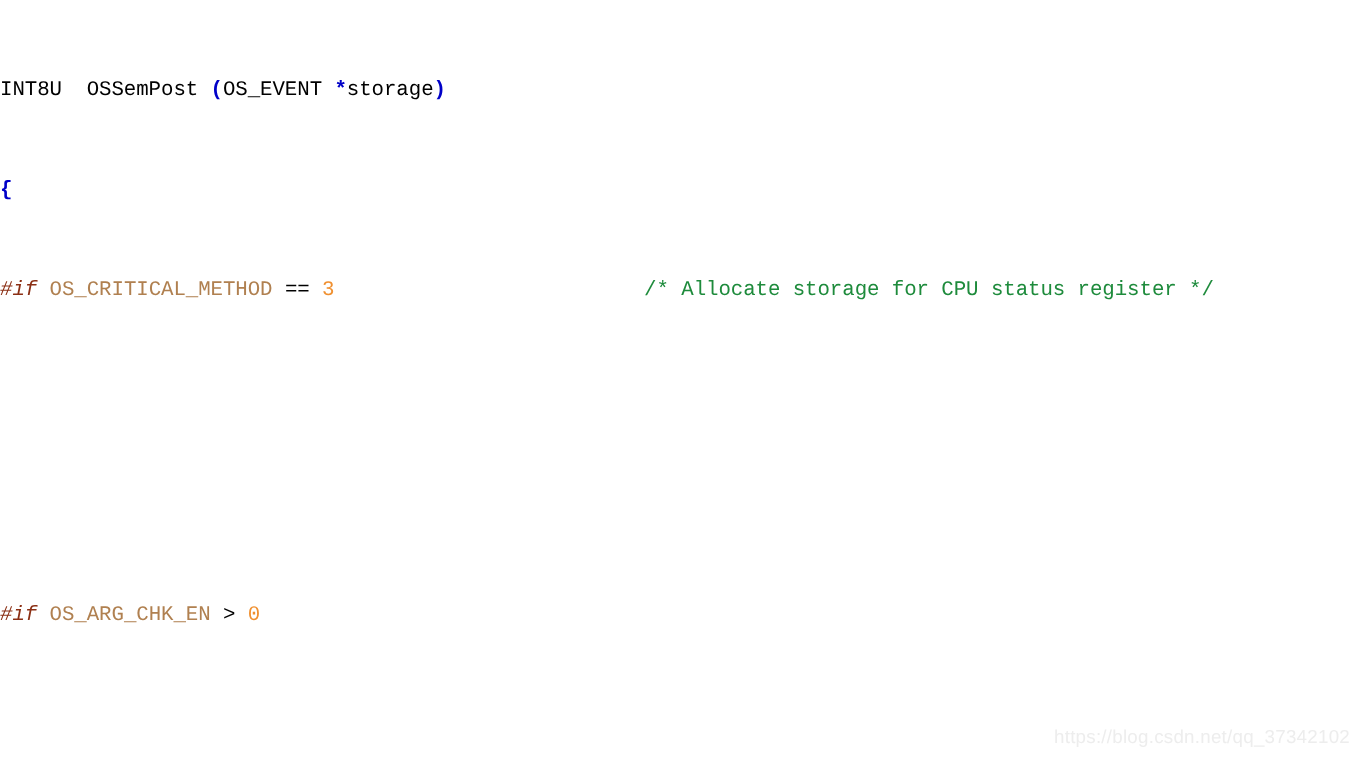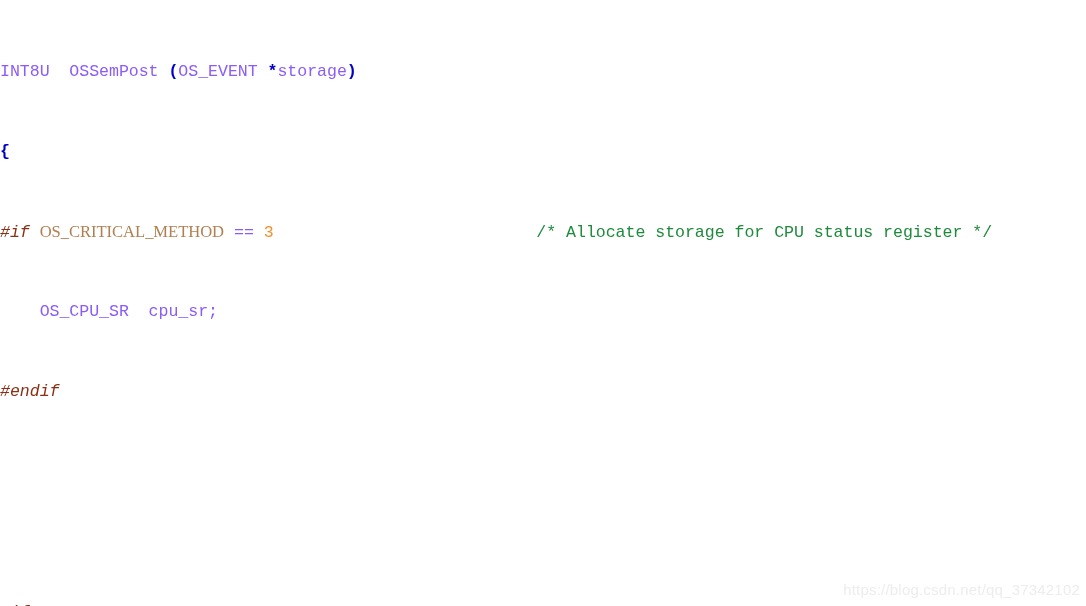--- a/index.html
+++ b/index.html
@@ -27,24 +27,24 @@
     letter-spacing: -0.05px;
     white-space: pre;
     color: #2b2b2b;
   }
   .ln {
     height: 20px;
     white-space: pre;
   }   
   .op   { color: #0000c8; font-weight: bold; }   
   .pp   { color: #8b2f14; font-style: italic; }                      
-  .mac  { color: #b08050; font-family: Liberation Serif, serif; }                      
-  .id   { color: #8b5cf6; }                      
+  .mac  { color: #b08050; }                      
+  .id   { color: #000000; }                      
   .num  { color: #f09030; }                      
-  .cmt  { color: #1e8b3c; margin-left: 15px; }                      
+  .cmt  { color: #1e8b3c; }                      
 
   #watermark {
     position: absolute;
     right: 6px;
     bottom: 8px;
     font-family: "Liberation Sans", "DejaVu Sans", sans-serif;
     font-size: 15px;
     color: #ededed;
     letter-spacing: 0.2px;
     white-space: pre;
@@ -57,23 +57,21 @@
 <div id="screen">
 
   <div id="code">
 
     <div class="ln"><span class="id">INT8U  OSSemPost </span><span class="op">(</span><span class="id">OS_EVENT </span><span class="op">*</span><span class="id">storage</span><span class="op">)</span></div>
 
     <div class="ln"><span class="op">{</span></div>
 
     <div class="ln"><span class="pp">#if</span> <span class="mac">OS_CRITICAL_METHOD</span> <span class="id">== </span><span class="num">3</span><span class="id">                         </span><span class="cmt">/* Allocate storage for CPU status register */</span></div>
 
-    <div class="ln"><span class="id">    OS_CPU_SR  cpu_sr;</span></div>
 
-    <div class="ln"><span class="pp">#endif</span></div>
 
     <div class="ln"> </div>
     <div class="ln"> </div>
 
     <div class="ln"><span class="pp">#if</span> <span class="mac">OS_ARG_CHK_EN</span> <span class="id">&gt; </span><span class="num">0</span></div>
 
     
 
     
 

